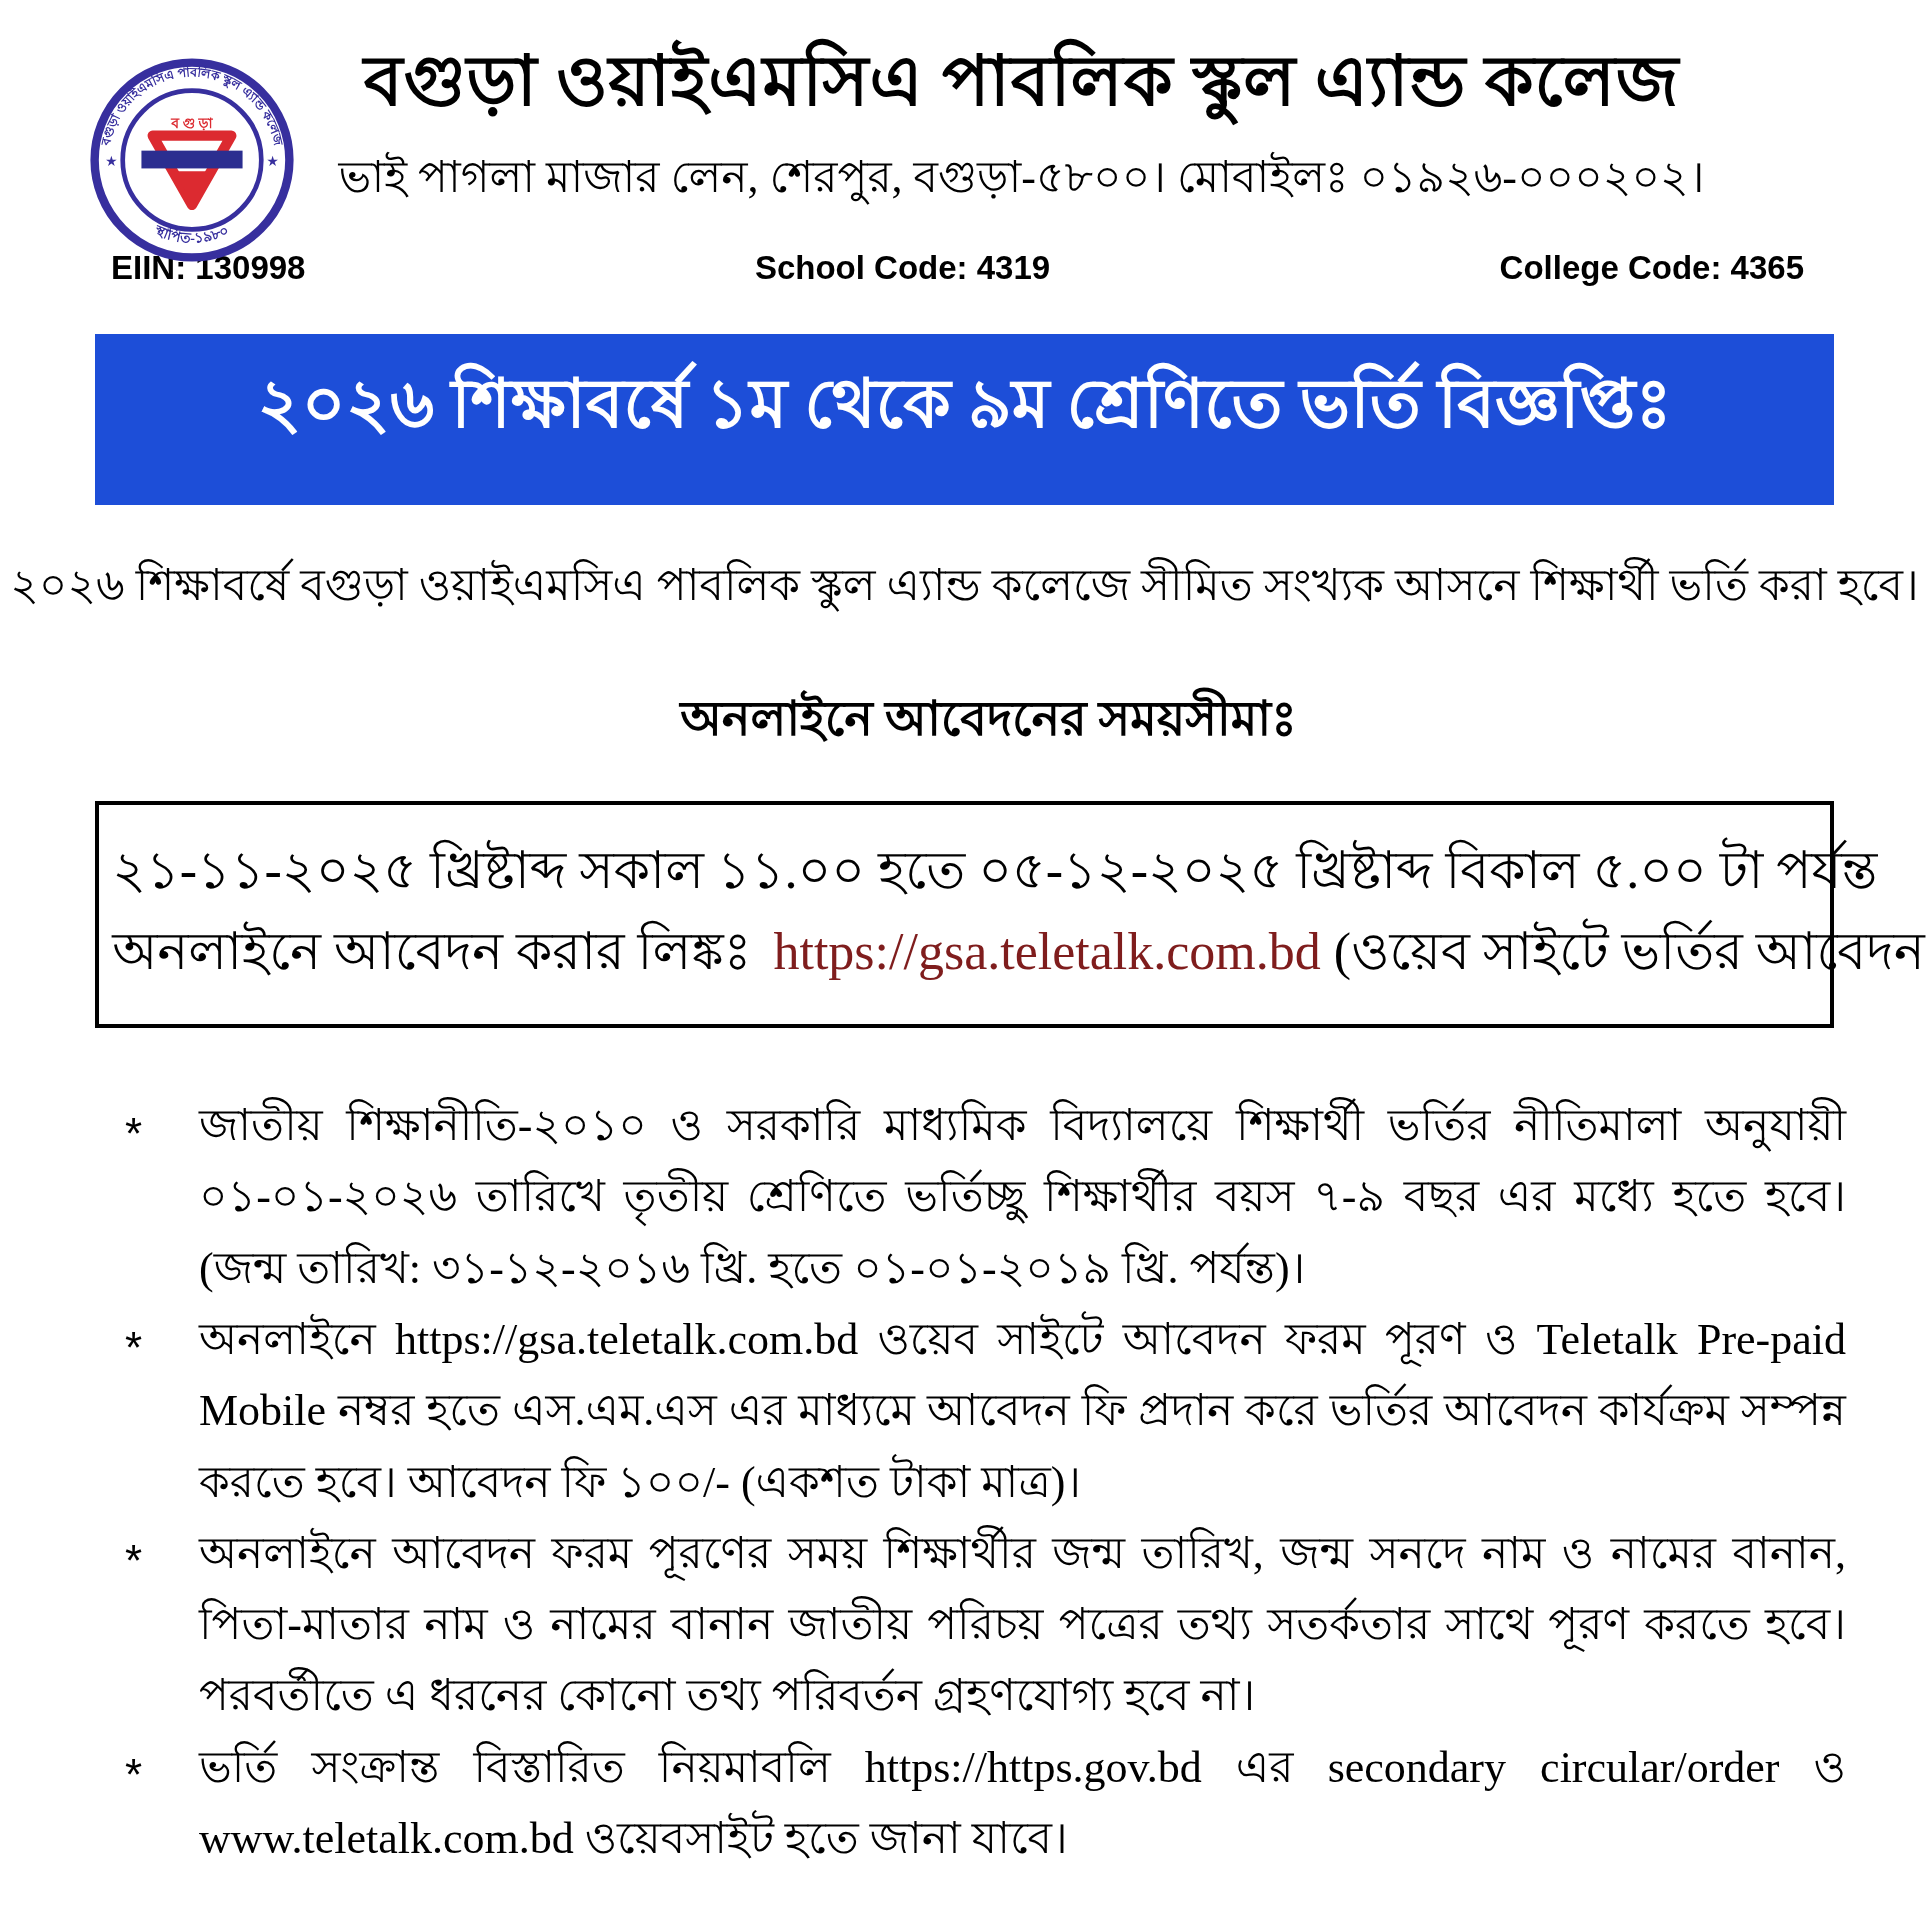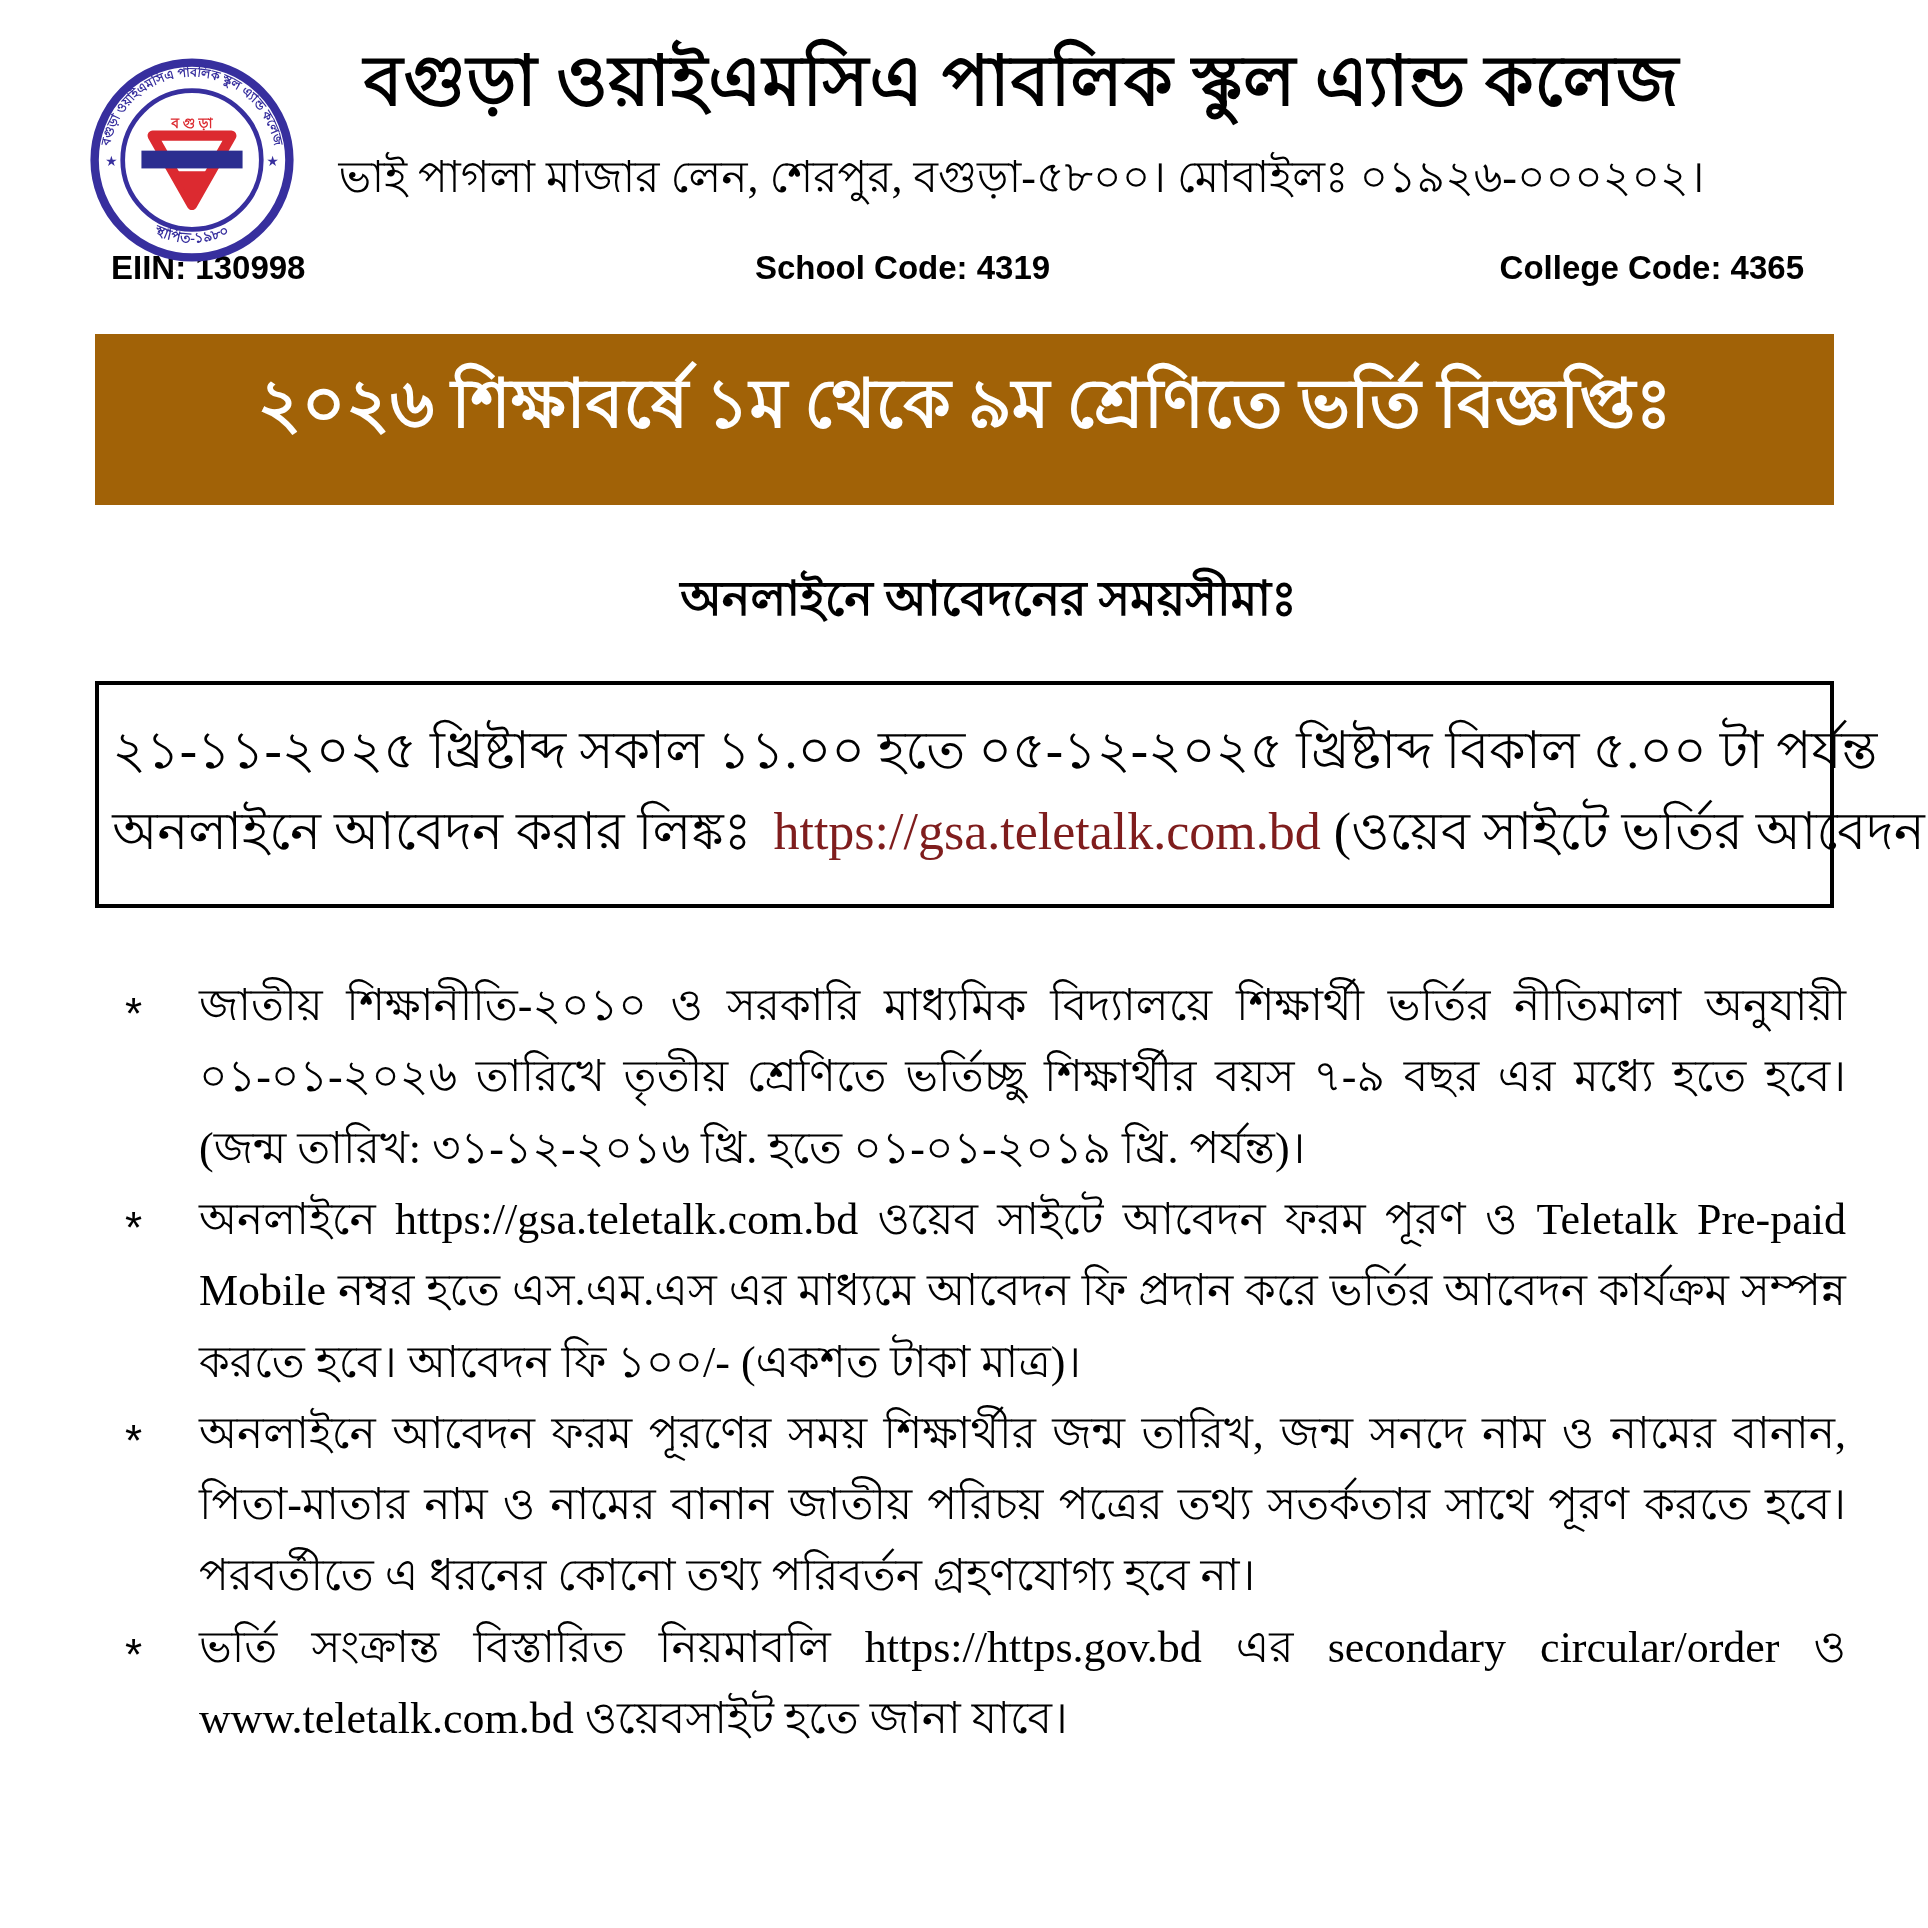--- a/index.html
+++ b/index.html
@@ -30,21 +30,21 @@
   .codes {
     display:flex; justify-content:space-between; align-items:baseline;
     padding:32px 125px 0 111px;
     font-family:"Liberation Sans","DejaVu Sans",sans-serif;
     font-weight:bold; font-size:33px;
   }
 
   
   .banner {
     margin:47px 95px 12px 95px;
-    background:#a16207; color:#fff;
+    background:#1d4ed8; color:#fff;
     text-align:center;
     font-size:68px; font-weight:bold;
     padding:17px 9.5px 40px 9.5px;
     white-space:nowrap;
   }
 
   
   .intro {
     margin-top:47px;
     text-align:center; font-size:44px; white-space:nowrap;
@@ -110,20 +110,21 @@
 
     <div class="codes">
       <span>EIIN: 130998</span>
       <span>School Code: 4319</span>
       <span>College Code: 4365</span>
     </div>
   </div>
 
   <div class="banner">২০২৬ শিক্ষাবর্ষে ১ম থেকে ৯ম শ্রেণিতে ভর্তি বিজ্ঞপ্তিঃ</div>
 
+  <p class="intro">২০২৬ শিক্ষাবর্ষে বগুড়া ওয়াইএমসিএ পাবলিক স্কুল এ্যান্ড কলেজে সীমিত সংখ্যক আসনে শিক্ষার্থী ভর্তি করা হবে।</p>
 
   <h2 class="deadline-heading">অনলাইনে আবেদনের সময়সীমাঃ</h2>
 
   <div class="deadline-box">
     <div class="line">২১-১১-২০২৫ খ্রিষ্টাব্দ সকাল ১১.০০ হতে ০৫-১২-২০২৫ খ্রিষ্টাব্দ বিকাল ৫.০০ টা পর্যন্ত</div>
     <div class="line">
       <span>অনলাইনে আবেদন করার লিঙ্কঃ </span><a class="app-link" href="#">https://gsa.teletalk.com.bd</a><span> (ওয়েব সাইটে ভর্তির আবেদন করতে হবে)</span>
     </div>
   </div>
 

